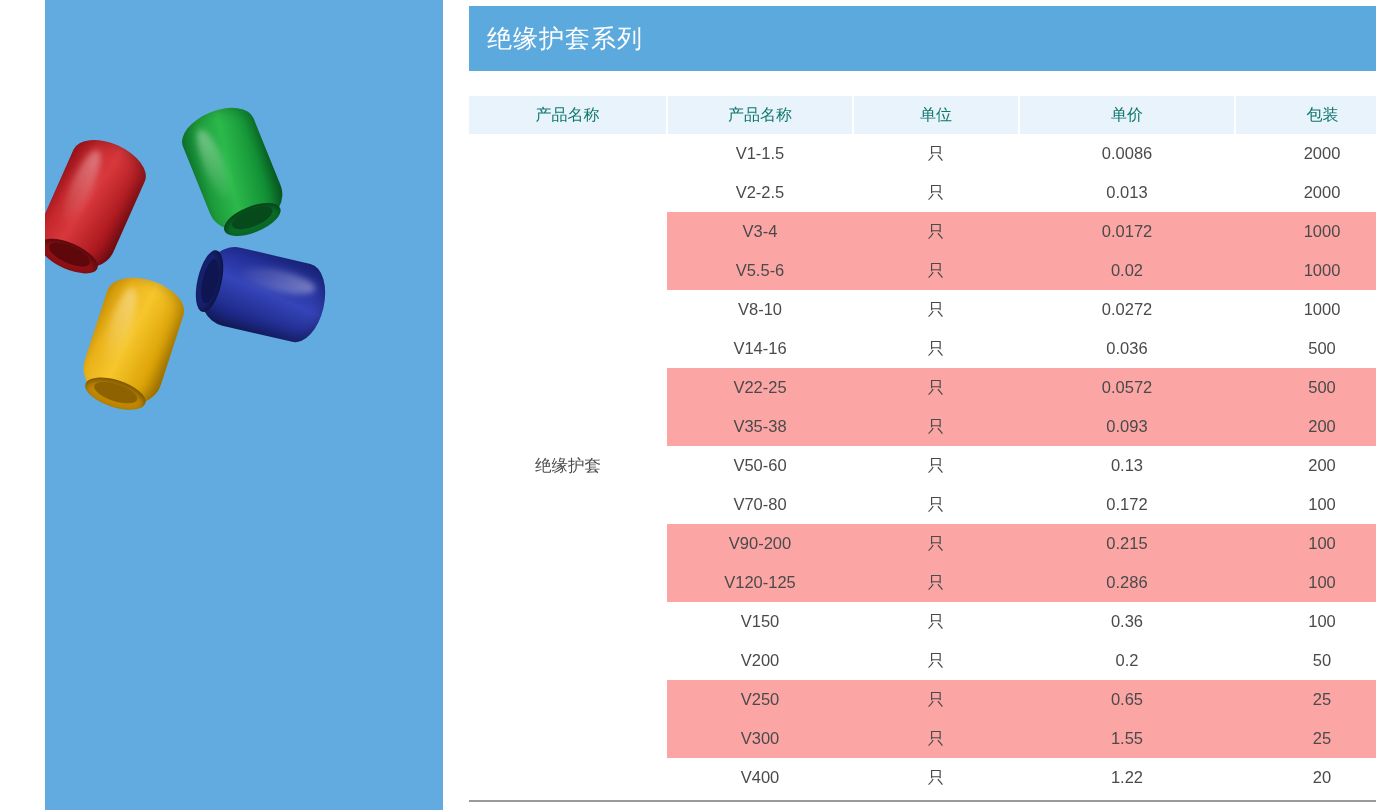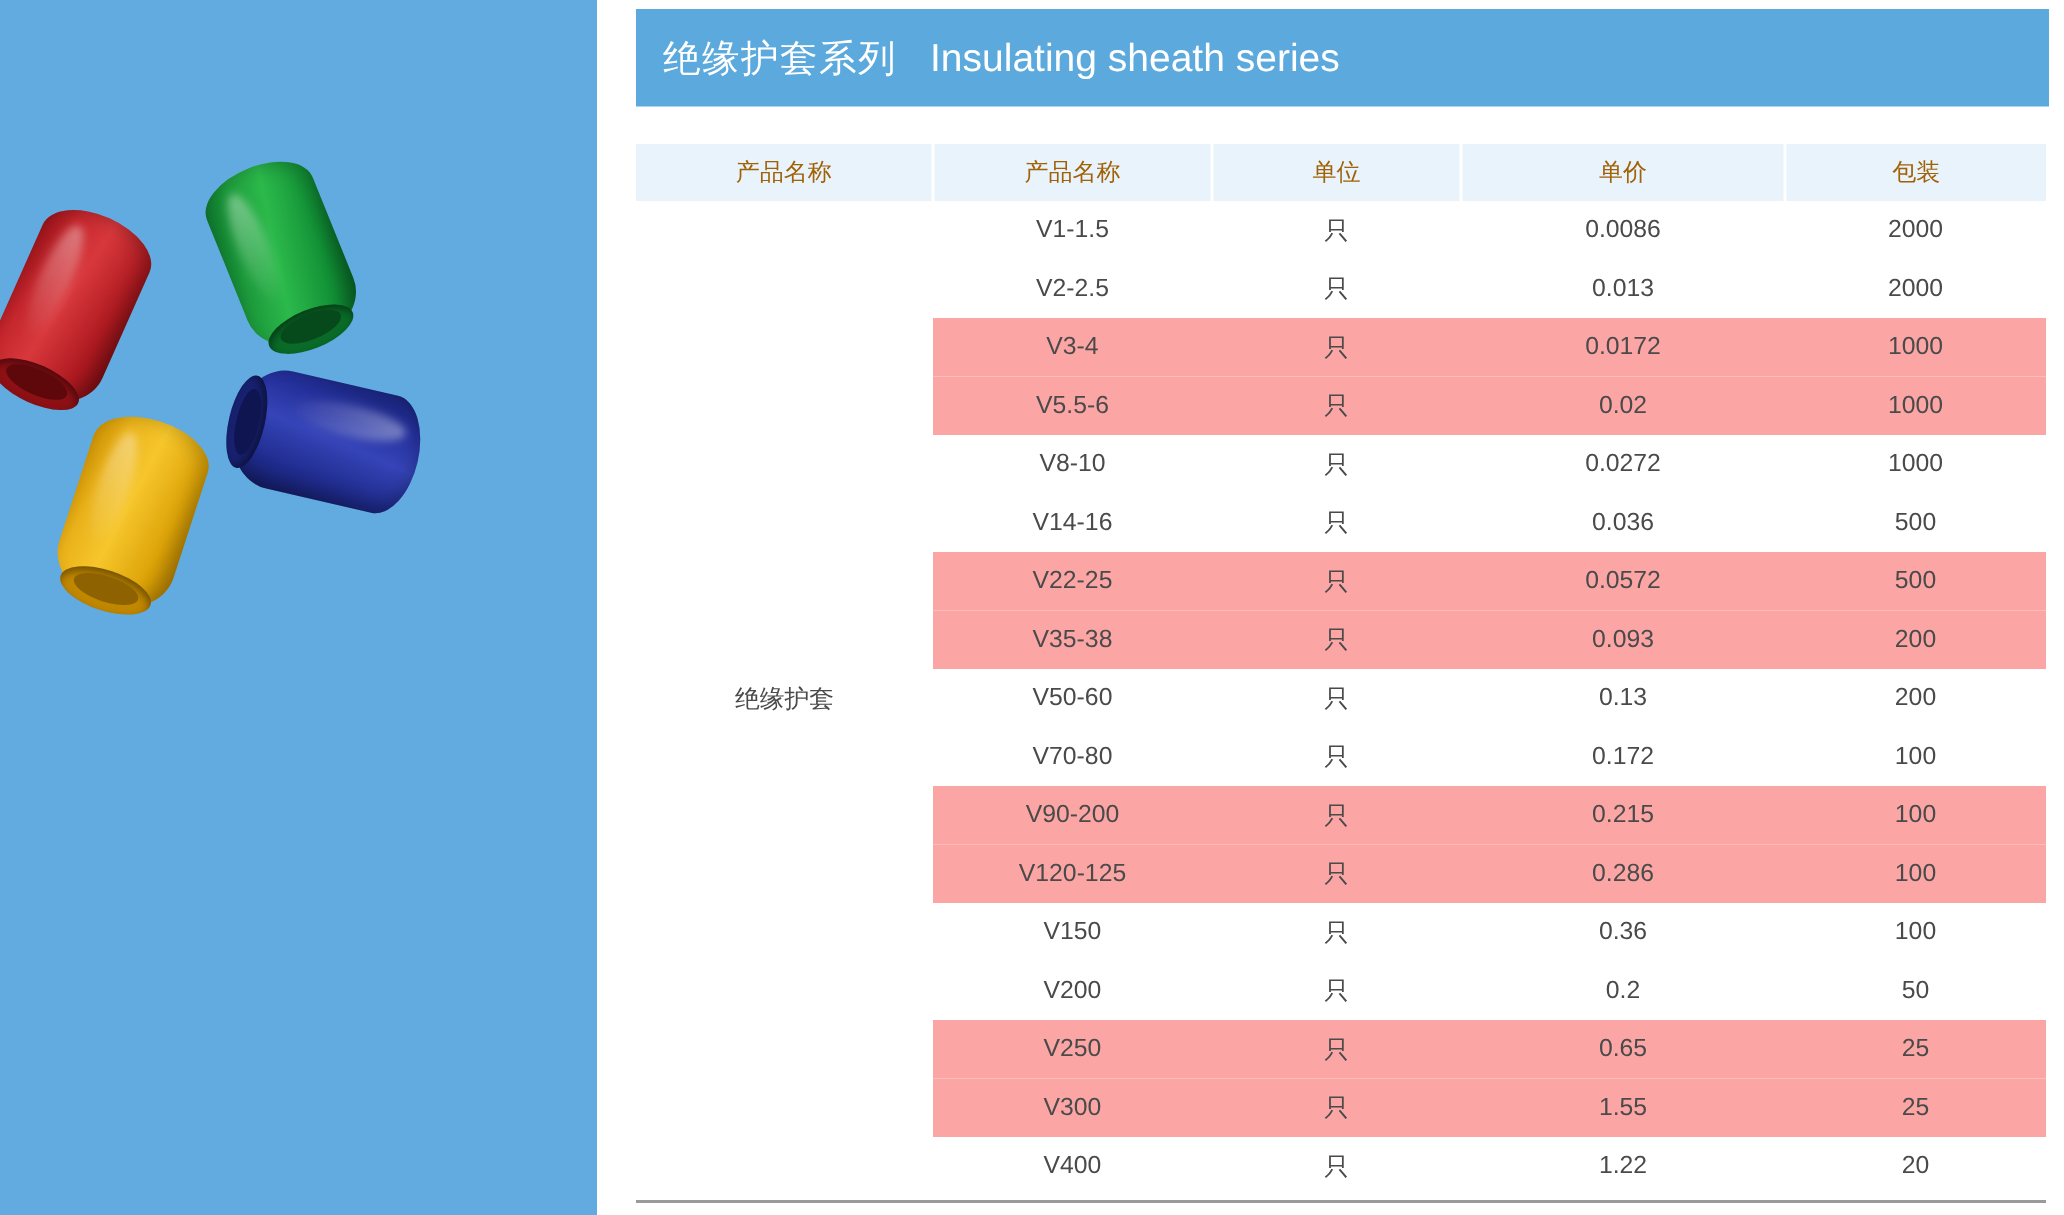--- a/index.html
+++ b/index.html
@@ -10,20 +10,21 @@
     width: 1376px;
     height: 810px;
     background: #ffffff;
     font-family: "Liberation Sans", "DejaVu Sans", sans-serif;
     overflow: hidden;
   }
   .page {
     position: relative;
     width: 1132px;
     height: 810px;
+    margin-left: 45px;
   }
 
   
   .photo-panel {
     position: absolute;
     left: 0;
     top: 0;
     width: 398px;
     height: 810px;
     background: #62abe0;
@@ -189,21 +190,21 @@
   .spec-table col.c-model  { width: 186px; }
   .spec-table col.c-unit   { width: 166px; }
   .spec-table col.c-price  { width: 216px; }
   .spec-table col.c-pack   { width: 174px; }
 
   .spec-table thead th {
     background: #e8f3fb;
     height: 38px;
     font-weight: normal;
     font-size: 16px;
-    color: #a16207;
+    color: #0f766e;
     text-align: center;
     border-right: 2px solid #ffffff;
     padding: 0;
   }
   .spec-table thead th:last-child {
     border-right: none;
   }
 
   .spec-table tbody td {
     height: 39px;
@@ -260,21 +261,20 @@
       <div class="gloss"></div>
       <div class="mouth"></div>
       <div class="mouth-inner"></div>
     </div>
   </div>
 
   <div class="content">
 
     <div class="series-header">
       <span class="title-cn">绝缘护套系列</span>
-      <span class="title-en">Insulating sheath series</span>
     </div>
 
     <table class="spec-table">
       <colgroup>
         <col class="c-name">
           <col class="c-model">
           <col class="c-unit">
           <col class="c-price">
           <col class="c-pack">
       </colgroup>

